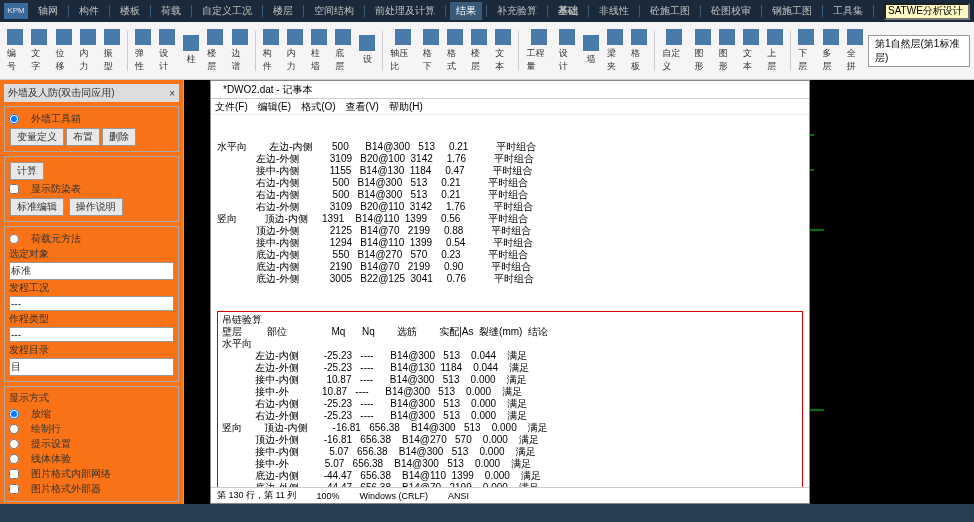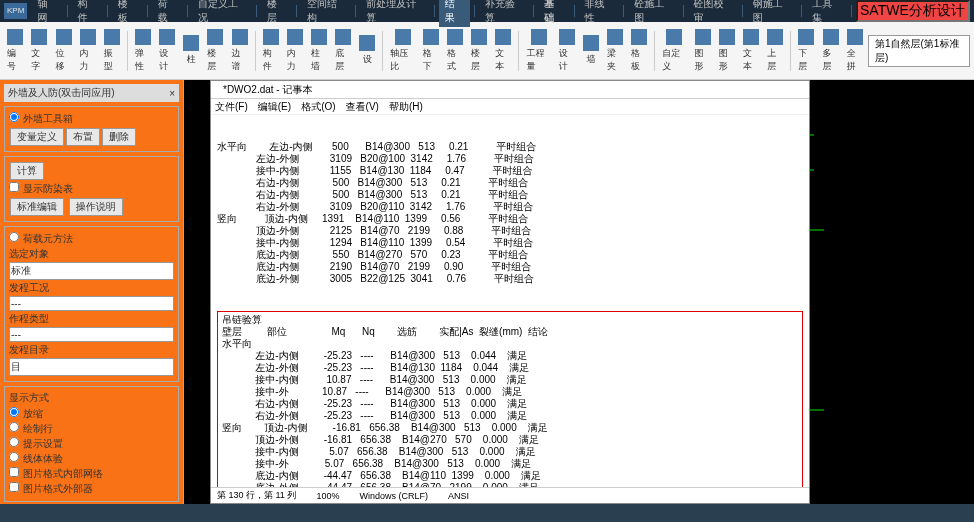--- a/index.html
+++ b/index.html
@@ -1,36 +1,36 @@
 <!DOCTYPE html>
 <html><head>
 <meta charset="utf-8">
 <style>
 * { margin: 0; padding: 0; box-sizing: border-box; font-family: "Microsoft YaHei", SimSun, sans-serif; }
 body { width: 974px; height: 522px; background: #2a3f4f; overflow: hidden; }
 
 .titlebar { height: 22px; background: #1a2a3a; color: #e0e0e0; font-size: 10px; display: flex; align-items: center; padding: 0 4px; }
 .titlebar .logo { width: 24px; height: 16px; background: #3a6a9a; margin-right: 4px; font-size: 8px; text-align: center; line-height: 16px; }
 .titlebar .sep { width: 1px; height: 12px; background: #3a5a7a; margin: 0 4px; }
-.titlebar .combo { margin-left: auto; background: #ef4444; color: #000; font-size: 14px; padding: 1px 2px; width: 114px; }
+.titlebar .combo { margin-left: auto; background: #fef9c3; color: #000; font-size: 10px; padding: 1px 2px; width: 86px; }
 
 .ribbon { height: 58px; background: #f5f5f5; border-bottom: 1px solid #ccc; display: flex; align-items: center; padding: 2px 4px; gap: 2px; }
 .ribbon .btn { display: flex; flex-direction: column; align-items: center; font-size: 9px; color: #333; padding: 2px 3px; cursor: pointer; }
 .ribbon .btn .ico { width: 16px; height: 16px; background: #4a7aaa; margin-bottom: 2px; }
 .ribbon .sep2 { width: 1px; height: 40px; background: #ccc; margin: 0 2px; }
 
 .main { display: flex; height: 424px; position: relative; }
 
 .left-panel { width: 184px; background: #f97316; border-right: 1px solid #aaa; padding: 4px; font-size: 10px; color: #333; overflow: hidden; }
 .panel-head { background: #ddd; padding: 2px 4px; font-size: 10px; display: flex; align-items: center; margin-bottom: 4px; }
 .panel-head .x { margin-left: auto; cursor: pointer; }
 .fieldset { border: 1px solid #aaa; padding: 4px; margin-bottom: 4px; }
 .fieldset .ttl { font-size: 10px; margin-bottom: 2px; }
 .panel-btn { background: #e8e8e8; border: 1px solid #999; padding: 1px 6px; font-size: 10px; cursor: pointer; display: inline-block; margin: 1px; }
-.radio { display: flex; align-items: flex-start; gap: 4px; font-size: 10px; margin: 1px 0; }
+.radio { display: flex; align-items: center; gap: 12px; font-size: 10px; margin: 1px 0; }
 .radio input { width: 10px; height: 10px; }
 .combo2 { width: 100%; border: 1px solid #999; background: #fff; font-size: 10px; padding: 1px; margin: 1px 0; }
 
 .canvas { flex: 1; background: #000; position: relative; overflow: hidden; }
 .canvas svg { position: absolute; top: 0; left: 0; }
 
 .text-window { position: absolute; left: 210px; top: 0; width: 600px; height: 424px; background: #fff; border: 1px solid #888; font-family: SimSun, monospace; font-size: 10px; color: #000; display: flex; flex-direction: column; }
 .text-window .tw-title { height: 18px; background: #fff; border-bottom: 1px solid #ccc; display: flex; align-items: center; padding: 0 12px; font-size: 10px; }
 .text-window .tw-menu { height: 16px; display: flex; align-items: center; padding: 0 4px; gap: 10px; font-size: 10px; border-bottom: 1px solid #eee; }
 .text-window .tw-body { flex: 1; padding: 2px 6px; font-family: SimSun, monospace; white-space: pre; font-size: 10px; line-height: 12px; overflow: hidden; }

